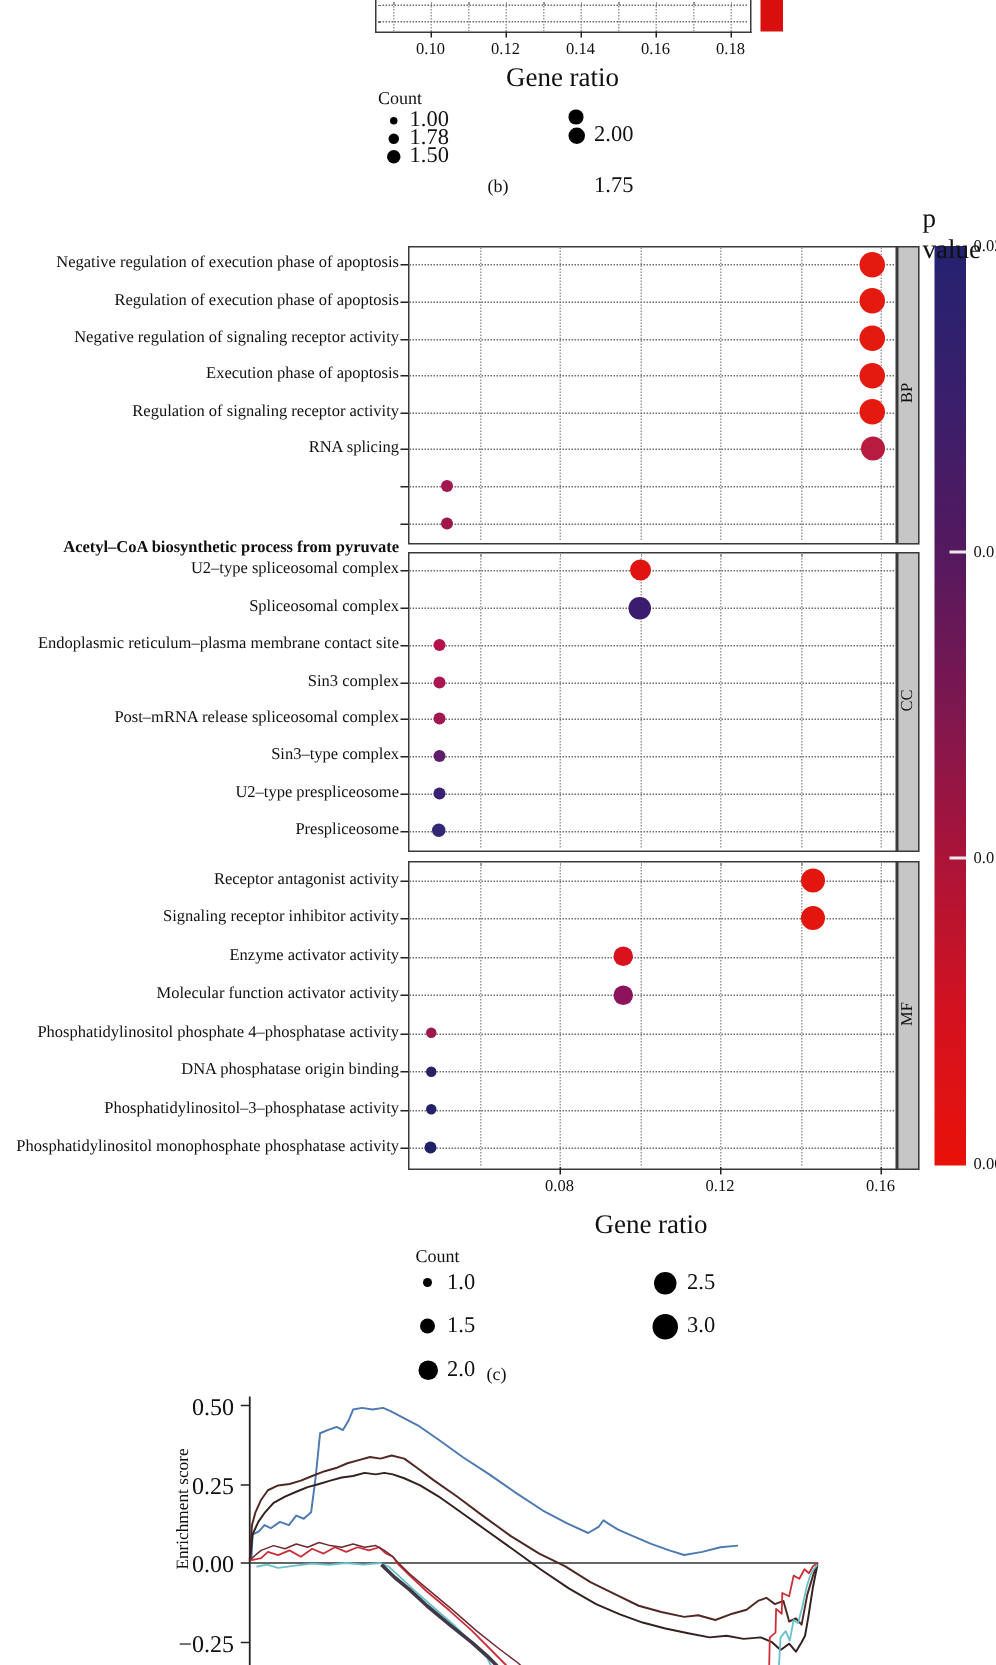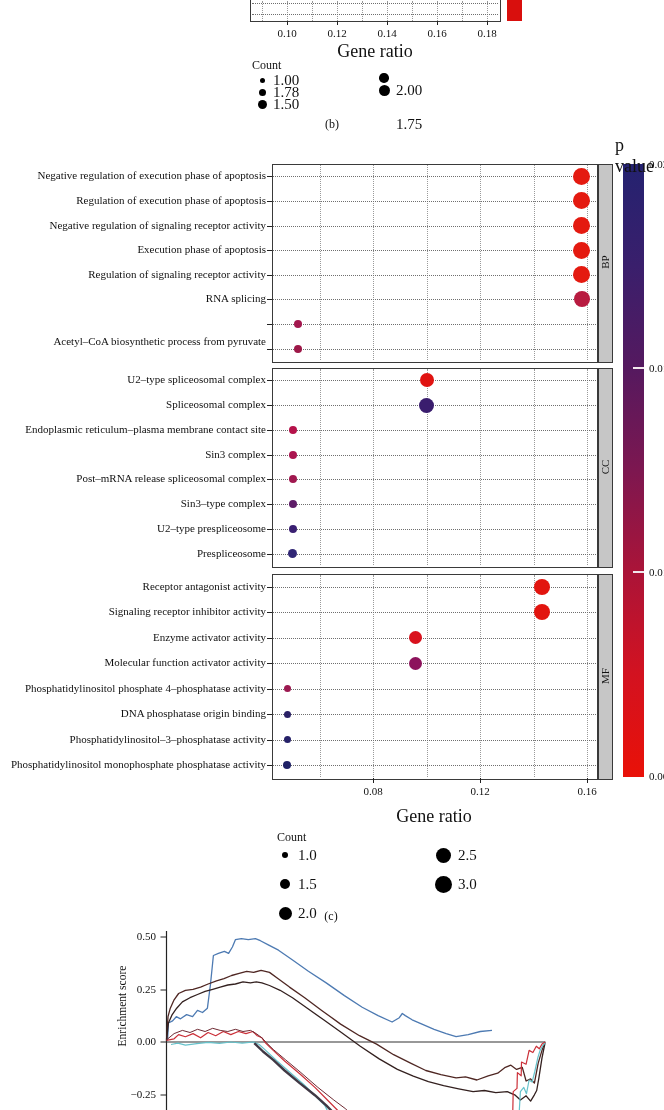--- a/index.html
+++ b/index.html
@@ -38,21 +38,21 @@
   #striplabel-cc{top:461px}
   #striplabel-mf{top:670px}
   #cbar{position:absolute;left:623px;top:164px;width:21px;height:613px}
   .cbar-tickmark{position:absolute;left:633px;width:11px;height:2px;background:#f2e9ee}
   #cbar-title{left:615px;top:135px}
   #c-xlabel{left:389px;top:806px;width:90px;text-align:center}
   #c-legend-title{left:277px;top:830px}
   #caption-c{left:311px;top:909px}
   #gsea{position:absolute;left:0;top:0;width:664px;height:1110px;pointer-events:none}
   #gsea-ylabel{left:62px;top:1000px;width:120px;text-align:center;transform:rotate(-90deg);font-size:11.5px}
-  .gsea-ytick-label{position:absolute;width:38px;text-align:right;font-size:11px;left:118px}
+  .gsea-ytick-label{position:absolute;width:38px;text-align:right;font-size:16px;left:118px}
   #gy0{top:930px}#gy1{top:983px}#gy2{top:1035px}#gy3{top:1088px}
 </style>
 </head>
 <body>
 
 <div id="fig">
 
   <div class="box" id="box-b"></div>
   <div class="abs" id="b-colorbar" style="background: rgb(217, 15, 13);"></div>
   <div class="axis-label" id="b-xlabel">Gene ratio</div>
@@ -179,21 +179,21 @@
     <div class="ytick" style="left: 267px; top: 299.4px;"></div>
     <div class="rowlabel" style="top: 299.4px;">
       <span style="display: block;">RNA splicing</span>
     </div>
     <div class="dot" style="left: 573.6px; top: 291.4px; width: 16px; height: 16px; background: rgb(184, 27, 64);"></div>
     <div class="leader" style="left: 273px; width: 323px; top: 324.1px;"></div>
     <div class="ytick" style="left: 267px; top: 324.1px;"></div>
     <div class="dot" style="left: 294.1px; top: 320.1px; width: 8px; height: 8px; background: rgb(163, 23, 78);"></div>
     <div class="leader" style="left: 273px; width: 323px; top: 348.7px;"></div>
     <div class="ytick" style="left: 267px; top: 348.7px;"></div>
-    <div class="rowlabel" style="top: 342px;">
+    <div class="rowlabel" style="top: 366px; font-weight: bold;">
       <span style="display: block;">Acetyl–CoA biosynthetic process from pyruvate</span>
     </div>
     <div class="dot" style="left: 294.1px; top: 344.7px; width: 8px; height: 8px; background: rgb(157, 24, 72);"></div>
     <div class="vgrid" style="left: 319.5px; top: 369px; height: 196px;"></div>
     <div class="vgrid" style="left: 373px; top: 369px; height: 196px;"></div>
     <div class="vgrid" style="left: 426.5px; top: 369px; height: 196px;"></div>
     <div class="vgrid" style="left: 480px; top: 369px; height: 196px;"></div>
     <div class="vgrid" style="left: 533.5px; top: 369px; height: 196px;"></div>
     <div class="vgrid" style="left: 587px; top: 369px; height: 196px;"></div>
     <div class="leader" style="left: 273px; width: 323px; top: 380.4px;"></div>

